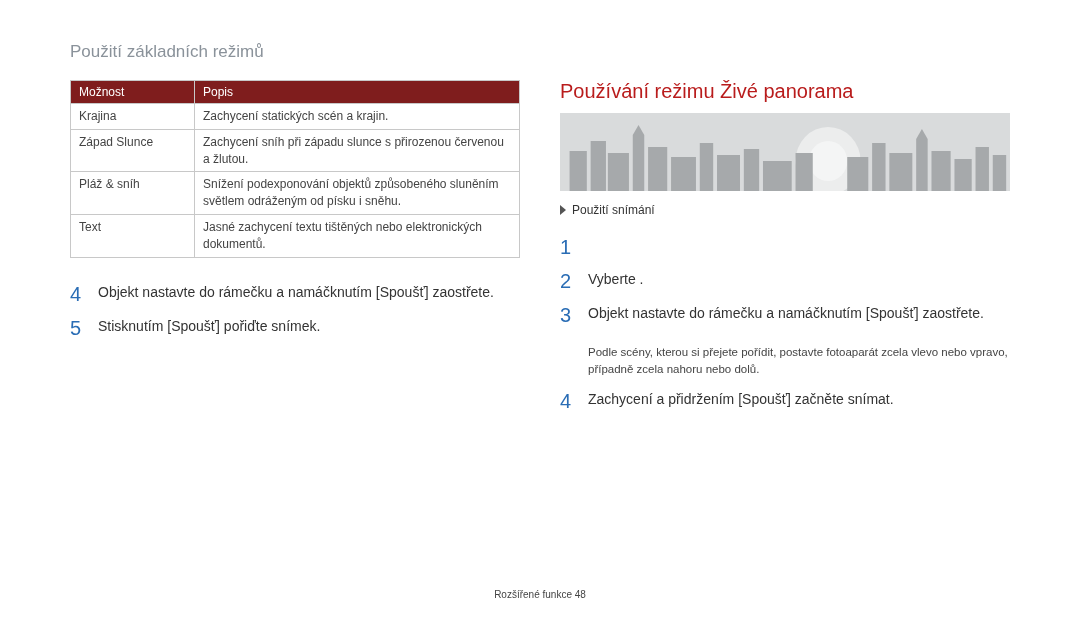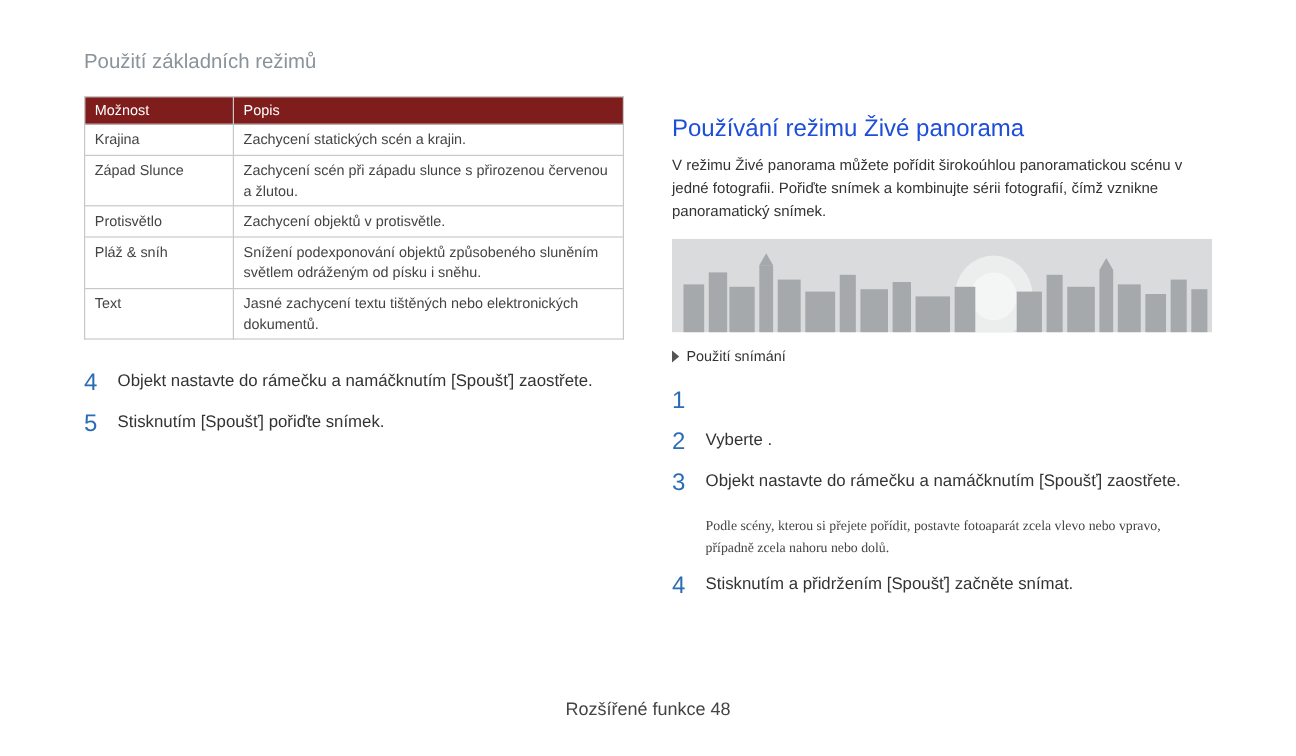--- a/index.html
+++ b/index.html
@@ -11,29 +11,29 @@
   
   table { border-collapse: collapse; width: 100%; font-size: 12px; }
   th { background: #7f1d1d; color: #fff; text-align: left; font-weight: 400; padding: 4px 8px; border: 1px solid #c8c8c8; }
   td { border: 1px solid #c8c8c8; padding: 4px 8px; vertical-align: top; color: #444; line-height: 1.4; }
   td.opt { width: 124px; margin-top: 28px; }
   
   .steps { margin-top: 24px; }
   .step { display: flex; margin-bottom: 10px; }
   .step-num { color: #2a6db5; font-size: 20px; width: 28px; flex-shrink: 0; line-height: 1.2; }
   .step-text { font-size: 14px; color: #333; line-height: 1.5; }
-  .step-sub { font-size: 11.5px; color: #444; line-height: 1.5; margin: 17px 0 10px 28px; font-family: Liberation Serif, serif; }
+  .step-sub { font-size: 11.5px; color: #444; line-height: 1.5; margin: 17px 0 10px 28px; }
   
-  .h2 { font-size: 20px; color: #1d4ed8; margin-bottom: 10px; font-weight: 400; margin-top: 16px; }
+  .h2 { font-size: 20px; color: #b91c1c; margin-bottom: 10px; font-weight: 400; }
   .para { font-size: 12.5px; color: #333; line-height: 1.5; margin-bottom: 14px; }
   
   .pano { width: 100%; height: 78px; margin-bottom: 8px; }
   .caption { font-size: 12px; color: #333; display: flex; align-items: center; gap: 6px; margin-bottom: 18px; }
   .caption .tri { display:inline-block; width:0; height:0; border-top:5px solid transparent; border-bottom:5px solid transparent; border-left:6px solid #555; }
-  .footer { position: absolute; bottom: 30px; left: 0; right: 0; text-align: center; font-size: 15px; color: #444; }
+  .footer { position: absolute; bottom: 30px; left: 0; right: 0; text-align: center; font-size: 10px; color: #444; }
 </style>
 </head>
 <body>
 
 <div class="page">
   <div class="page-header">Použití základních režimů</div>
 
   <div class="columns">
 
     <div class="col">
@@ -44,25 +44,21 @@
             <th>Popis</th>
           </tr>
         </thead>
         <tbody>
           <tr>
               <td class="opt">Krajina</td>
               <td>Zachycení statických scén a krajin.</td>
             </tr>
           <tr>
               <td class="opt">Západ Slunce</td>
-              <td>Zachycení scén při západu slunce s přirozenou červenou a žlutou.</td>
-            </tr>
-          <tr>
-              <td class="opt">Protisvětlo</td>
-              <td>Zachycení objektů v protisvětle.</td>
+              <td>Zachycení sníh při západu slunce s přirozenou červenou a žlutou.</td>
             </tr>
           <tr>
               <td class="opt">Pláž &amp; sníh</td>
               <td>Snížení podexponování objektů způsobeného sluněním světlem odráženým od písku i sněhu.</td>
             </tr>
           <tr>
               <td class="opt">Text</td>
               <td>Jasné zachycení textu tištěných nebo elektronických dokumentů.</td>
             </tr>
         </tbody>
@@ -75,21 +71,20 @@
         </div>
         <div class="step">
           <div class="step-num">5</div>
           <div class="step-text">Stisknutím [Spoušť] pořiďte snímek.</div>
         </div>
       </div>
     </div>
 
     <div class="col">
       <div class="h2">Používání režimu Živé panorama</div>
-      <div class="para">V režimu Živé panorama můžete pořídit širokoúhlou panoramatickou scénu v jedné fotografii. Pořiďte snímek a kombinujte sérii fotografií, čímž vznikne panoramatický snímek.</div>
 
       <svg class="pano" viewBox="0 0 470 78" preserveAspectRatio="none">
         <rect x="0" y="0" width="470" height="78" fill="#d9dbdc"></rect>
 
         <circle cx="280" cy="48" r="34" fill="#eceded"></circle>
         <circle cx="280" cy="48" r="20" fill="#f4f5f5"></circle>
 
         <g fill="#a6a9ab">
           <rect x="10" y="38" width="18" height="40"></rect>
           <rect x="32" y="28" width="16" height="50"></rect>
@@ -128,21 +123,21 @@
           <div class="step-num">2</div>
           <div class="step-text">Vyberte     .</div>
         </div>
         <div class="step">
           <div class="step-num">3</div>
           <div class="step-text">Objekt nastavte do rámečku a namáčknutím [Spoušť] zaostřete.</div>
         </div>
         <div class="step-sub">Podle scény, kterou si přejete pořídit, postavte fotoaparát zcela vlevo nebo vpravo, případně zcela nahoru nebo dolů.</div>
         <div class="step">
           <div class="step-num">4</div>
-          <div class="step-text">Stisknutím a přidržením [Spoušť] začněte snímat.</div>
+          <div class="step-text">Zachycení a přidržením [Spoušť] začněte snímat.</div>
         </div>
       </div>
     </div>
   </div>
 
   <div class="footer">
     <span>Rozšířené funkce</span> <span>48</span>
   </div>
 </div>
 

